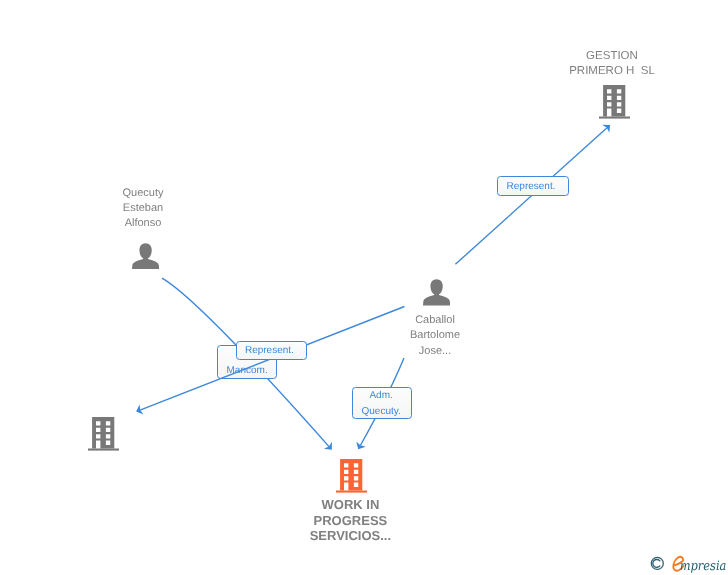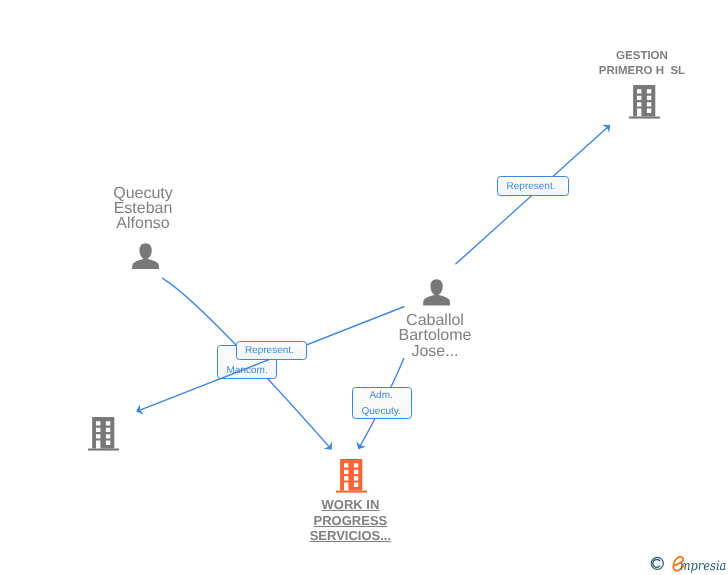--- a/index.html
+++ b/index.html
@@ -4,22 +4,22 @@
 <style>
   html,body{margin:0;padding:0;}
   body{width:728px;height:575px;background:#ffffff;overflow:hidden;
        font-family:"Liberation Sans",sans-serif;-webkit-font-smoothing:antialiased;text-rendering:geometricPrecision;}
   #stage{position:absolute;left:0;top:0;width:728px;height:575px;}
   svg.edges{position:absolute;left:0;top:0;width:728px;height:575px;}
 
   .node{position:absolute;}
   .node .lbl{position:absolute;left:0;width:100%;text-align:center;white-space:pre-wrap;}
   .co-lbl{font-size:11.5px;line-height:15.35px;color:#808080;}
-  .pe-lbl{font-size:16px;line-height:15.2px;color:#808080;}
-  .hl-lbl{font-size:13px;line-height:15.3px;color:#808080;font-weight:bold;text-decoration:underline;}
+  .pe-lbl{font-size:11px;line-height:15.2px;color:#808080;}
+  .hl-lbl{font-size:13px;line-height:15.3px;color:#808080;font-weight:bold;}
   .ico{position:absolute;display:block;}
 
   .edge-label{position:absolute;box-sizing:border-box;
      background:linear-gradient(180deg,#fdfdfd 0%,#f4f5f5 100%);
      border:1.4px solid #4285dd;border-radius:3.5px;
      color:#3d87db;font-size:10px;line-height:14.7px;padding-top:1.6px;text-align:center;white-space:pre-line;
      display:flex;align-items:center;justify-content:center;flex-direction:column;padding-right:4px;}
 
   .logo{position:absolute;}
 </style>
@@ -82,21 +82,21 @@
                  C26.75,20.9 25.7,19.65 23.4,18.5
                  C21.2,17.4 17.8,16.5 16.0,16.0
                  L16.0,15.35
                  C16.85,14.85 17.65,14.05 18.3,12.95
                  C19.25,11.4 19.75,9.25 19.75,6.8
                  C19.75,2.95 17.1,0.2 13.6,0.2 Z"></path>
       </g>
     </defs>
   </svg>
 
-  <div class="node" style="left:570px;top:48.6px;width:144px;height:80px;font-weight:bold;">
+  <div class="node" style="left:540px;top:48.6px;width:144px;height:80px;">
     <div class="lbl co-lbl" style="top:0;">GESTION
 PRIMERO H  SL</div>
     <svg class="ico" style="left:58.9px;top:36.7px;" width="31.2" height="33.6" viewBox="0 0 31.2 33.6">
         <use href="#g-building" fill="#787878"></use>
       </svg>
   </div>
 
   <div class="node" style="left:71px;top:185.6px;width:144px;height:92px;">
     <div class="lbl pe-lbl" style="top:0;">Quecuty
 Esteban

